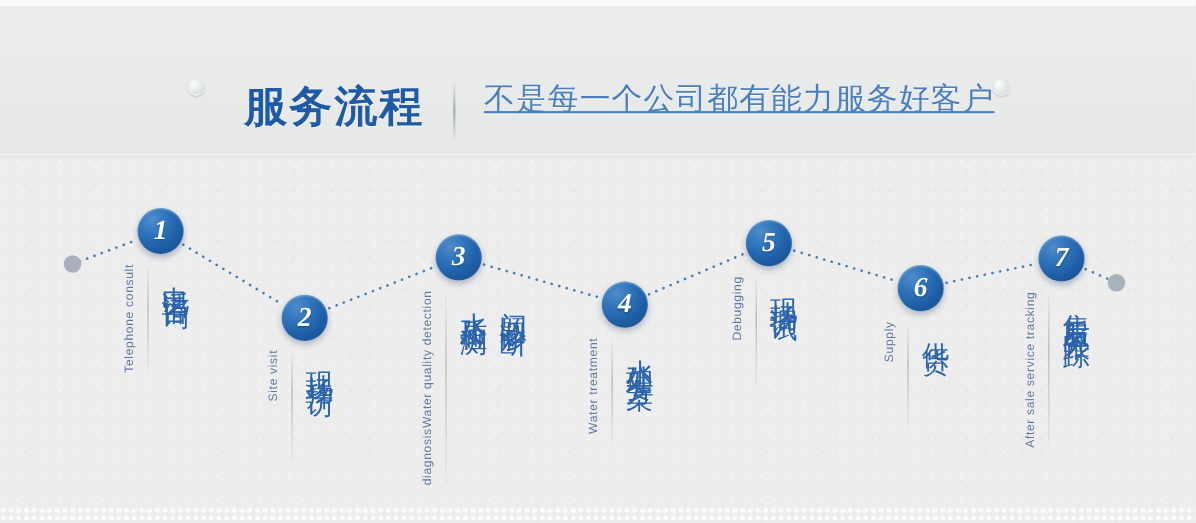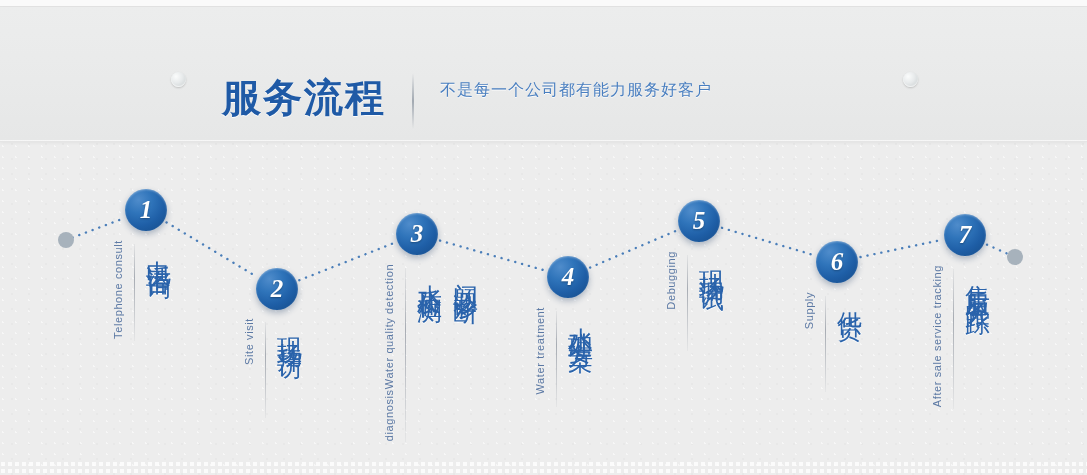--- a/index.html
+++ b/index.html
@@ -52,22 +52,23 @@
     font-size:39px;font-weight:bold;color:#1f5aa6;letter-spacing:2px;
     line-height:54px;white-space:nowrap;
     text-shadow:0 1px 0 rgba(255,255,255,.85);
   }
   .head-divider{
     width:2px;height:56px;margin:2px 26px 0 26px;
     background:linear-gradient(180deg,rgba(175,182,190,0),rgba(150,158,168,.85),rgba(175,182,190,0));
   }
   .head-sub{padding-top:4px;}
   .sub-line1{
-    font-size:16px;color:#4a7fc0;letter-spacing:1px;line-height:29px;white-space:nowrap;
+    font-size:28px;color:#4a7fc0;letter-spacing:1px;line-height:29px;white-space:nowrap;
     text-shadow:0 1px 0 rgba(255,255,255,.8);
+    text-decoration:underline;
   }
   .sub-line2{
     font-size:21px;font-weight:bold;color:#17549f;letter-spacing:.5px;line-height:30px;white-space:nowrap;
     text-shadow:0 1px 0 rgba(255,255,255,.8);
   }
 
   
   .flow{position:absolute;left:0;top:140px;width:1087px;height:335px;}
   .flow-svg{position:absolute;left:0;top:0;width:1087px;height:335px;}
 

